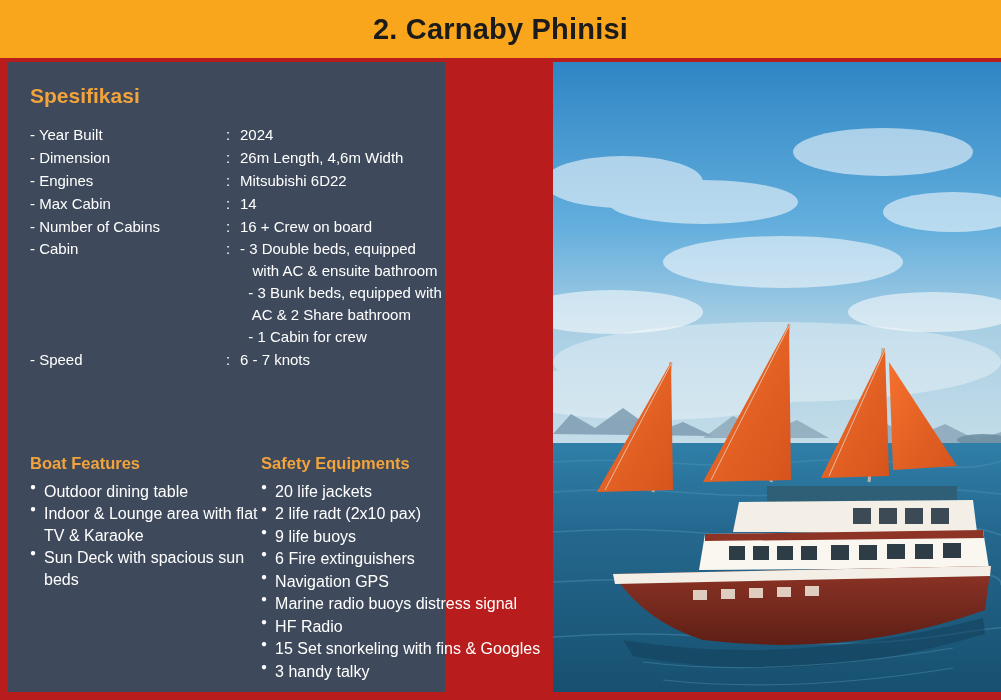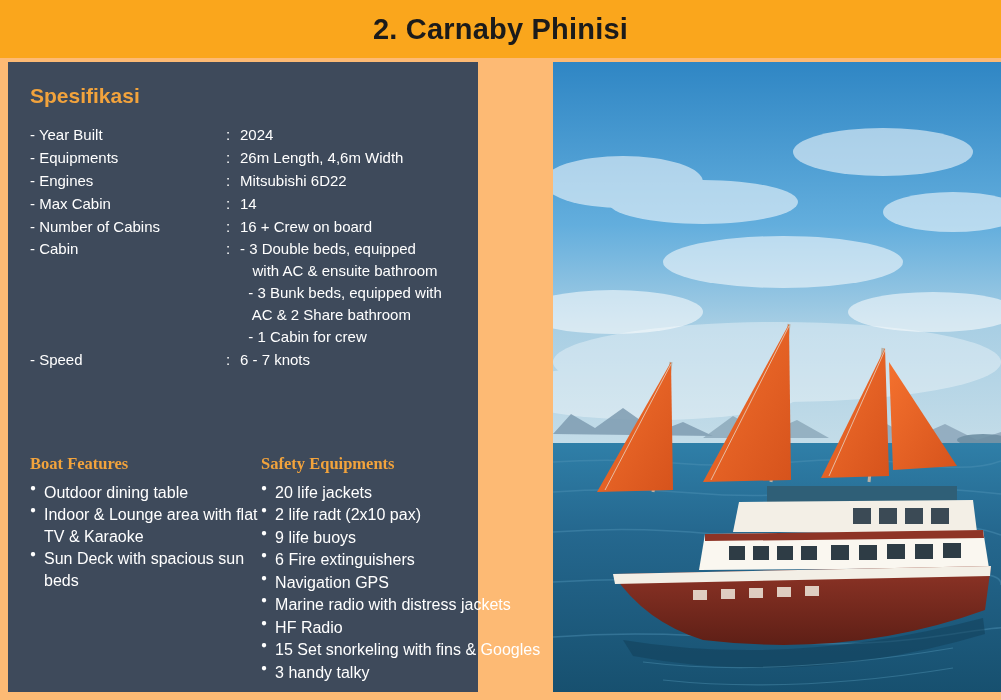--- a/index.html
+++ b/index.html
@@ -6,21 +6,21 @@
   html, body {
     margin: 0; padding: 0;
     width: 1001px; height: 700px;
     background: #ffffff;
     font-family: "Liberation Sans", sans-serif;
     overflow: hidden;
   }
   #page {
     position: relative;
     width: 1001px; height: 700px;
-    background: #fdba74;
+    background: #b91c1c;
   }
 
   
   .header {
     position: absolute;
     left: 0; top: 0;
     width: 1001px; height: 58px;
     background: #faa61c;
     display: flex;
     align-items: center;
@@ -30,21 +30,21 @@
     font-size: 29px;
     font-weight: bold;
     color: #1b1b1b;
     letter-spacing: 0.2px;
   }
 
   
   .info-panel {
     position: absolute;
     left: 8px; top: 62px;
-    width: 470px; height: 630px;
+    width: 437px; height: 630px;
     background: #3e4a5b;
     color: #ffffff;
     padding: 22px 0 14px 22px;
   }
   .section-title {
     color: #f2a33c;
     font-size: 21px;
     font-weight: bold;
     margin: 0 0 16px 0;
   }
@@ -71,21 +71,20 @@
     width: 520px;
     display: flex;
   }
   .feat-col-left { width: 232px; }
   .feat-col-right { width: 290px; }
   .feat-title {
     color: #f2a33c;
     font-size: 16.5px;
     font-weight: bold;
     margin: 0 0 8px 0;
-    font-family: Liberation Serif, serif;
   }
   .feat-list {
     list-style: none;
     margin: 0; padding: 0;
     font-size: 16px;
     line-height: 1.34;
   }
   .feat-list li {
     position: relative;
     padding-left: 14px;
@@ -121,21 +120,21 @@
     <div class="section-title">Spesifikasi</div>
 
     <table class="spec-table">
       <tbody>
         <tr>
           <td class="spec-label">- Year Built</td>
           <td class="spec-colon">:</td>
           <td class="spec-value">2024</td>
         </tr>
         <tr>
-          <td class="spec-label">- Equipments</td>
+          <td class="spec-label">- Dimension</td>
           <td class="spec-colon">:</td>
           <td class="spec-value">26m Length, 4,6m Width</td>
         </tr>
         <tr>
           <td class="spec-label">- Engines</td>
           <td class="spec-colon">:</td>
           <td class="spec-value">Mitsubishi 6D22</td>
         </tr>
         <tr>
           <td class="spec-label">- Max Cabin</td>
@@ -176,21 +175,21 @@
         </ul>
       </div>
       <div class="feat-col-right">
         <div class="feat-title">Safety Equipments</div>
         <ul class="feat-list">
           <li>20 life jackets</li>
           <li>2 life radt (2x10 pax)</li>
           <li>9 life buoys</li>
           <li>6 Fire extinguishers</li>
           <li>Navigation GPS</li>
-          <li>Marine radio with distress jackets</li>
+          <li>Marine radio buoys distress signal</li>
           <li>HF Radio</li>
           <li>15 Set snorkeling with fins &amp; Googles</li>
           <li>3 handy talky</li>
         </ul>
       </div>
     </div>
   </div>
 
   <div class="photo">
     <svg width="448" height="630" viewBox="0 0 448 630" xmlns="http://www.w3.org/2000/svg" aria-hidden="true">

